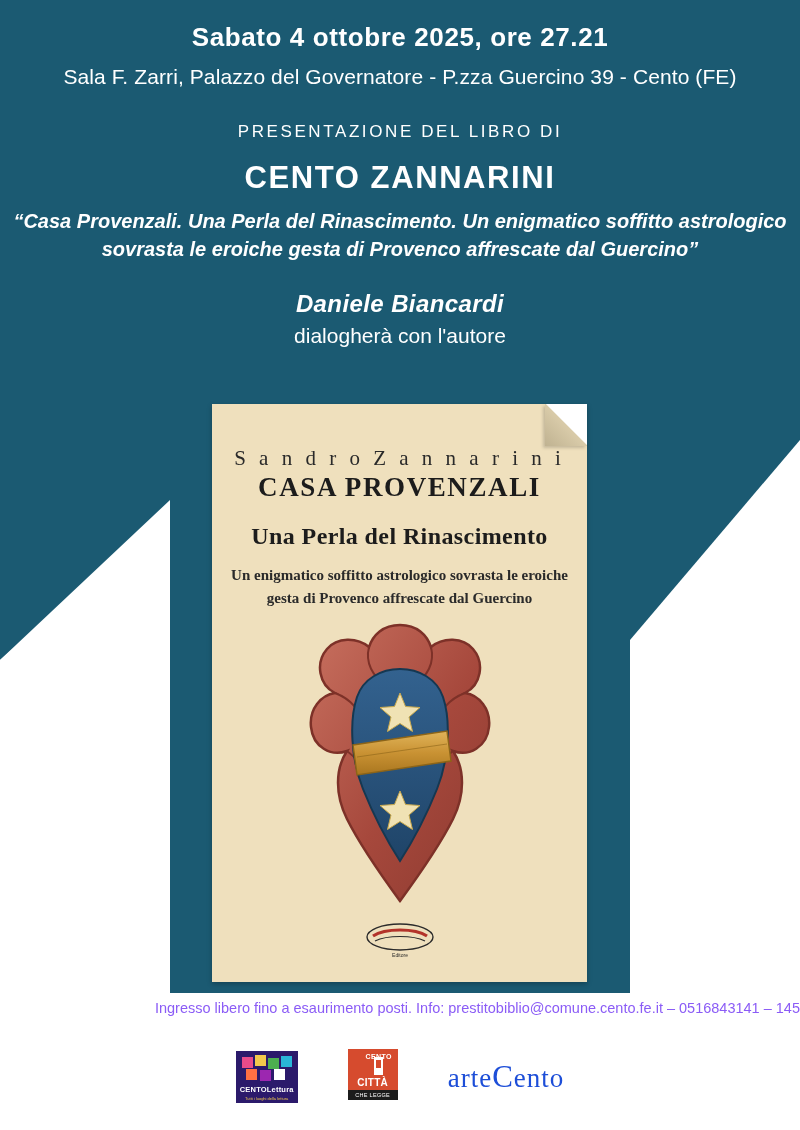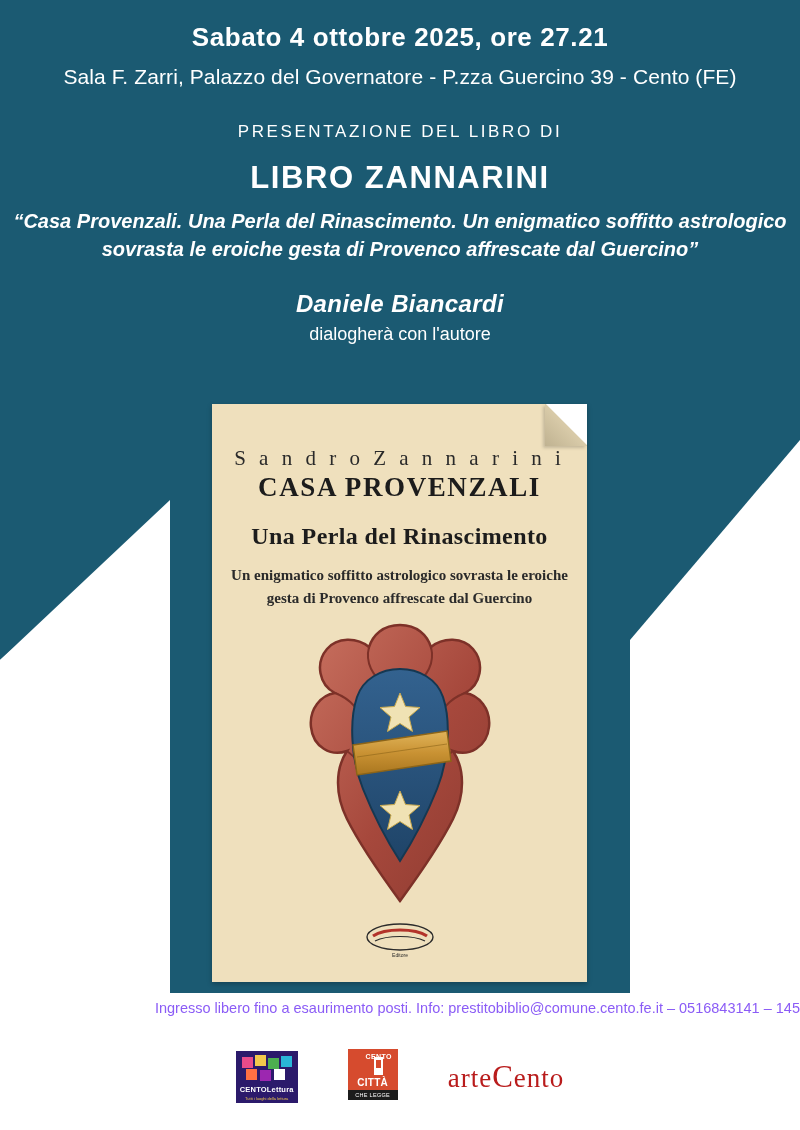--- a/index.html
+++ b/index.html
@@ -92,21 +92,21 @@
   }
   .moderator {
     margin-top: 27px;
     font-size: 24px;
     font-weight: bold;
     font-style: italic;
     letter-spacing: 0.4px;
   }
   .moderator-sub {
     margin-top: 6px;
-    font-size: 18px;
+    font-size: 21px;
     font-weight: 400;
   }
 
   
   .cover-wrap {
     position: absolute;
     left: 212px;
     top: 404px;
     width: 375px;
     height: 578px;
@@ -268,41 +268,41 @@
   .comune-text { line-height: 1.3; }
   .comune-text .ct1 { font-size: 8px; font-weight: bold; color: #1c1c1c; }
   .comune-text .ct2 { font-size: 8px; font-weight: bold; color: #1c1c1c; }
   .comune-text .ct3 { font-size: 7.5px; color: #333; }
   .comune-text .ct4 { font-size: 7.5px; color: #333; }
 
   
   .logo4 {
     font-family: "Liberation Serif", serif;
     font-size: 27px;
-    color: #b91c1c;
+    color: #1d4ed8;
     letter-spacing: 1px;
     position: relative;
     white-space: nowrap;
   }
   .logo4 .big-c { font-size: 31px; }
 </style>
 </head>
 <body>
 
 <div class="poster">
 
   <div class="bg-teal"></div>
   <div class="wedge-left"></div>
   <div class="wedge-right"></div>
 
   <div class="header">
     <div class="date-line">Sabato 4 ottobre 2025, ore 27.21</div>
     <div class="venue-line">Sala F. Zarri,  Palazzo del Governatore  - P.zza Guercino 39 - Cento (FE)</div>
     <div class="presentation-label">PRESENTAZIONE DEL LIBRO DI</div>
-    <div class="author-name">LIBRO ZANNARINI</div>
+    <div class="author-name">CENTO ZANNARINI</div>
     <div class="book-title-italic">“Casa Provenzali. Una Perla del Rinascimento. Un enigmatico soffitto astrologico sovrasta le eroiche gesta di Provenco affrescate dal Guercino”</div>
     <div class="moderator">Daniele Biancardi</div>
     <div class="moderator-sub">dialogherà con l'autore</div>
   </div>
 
   <div class="cover-wrap">
     <div class="cover">
       <div class="cover-author">S a n d r o   Z a n n a r i n i</div>
       <div class="cover-title1">CASA PROVENZALI</div>
       <div class="cover-title2">Una Perla del Rinascimento</div>

